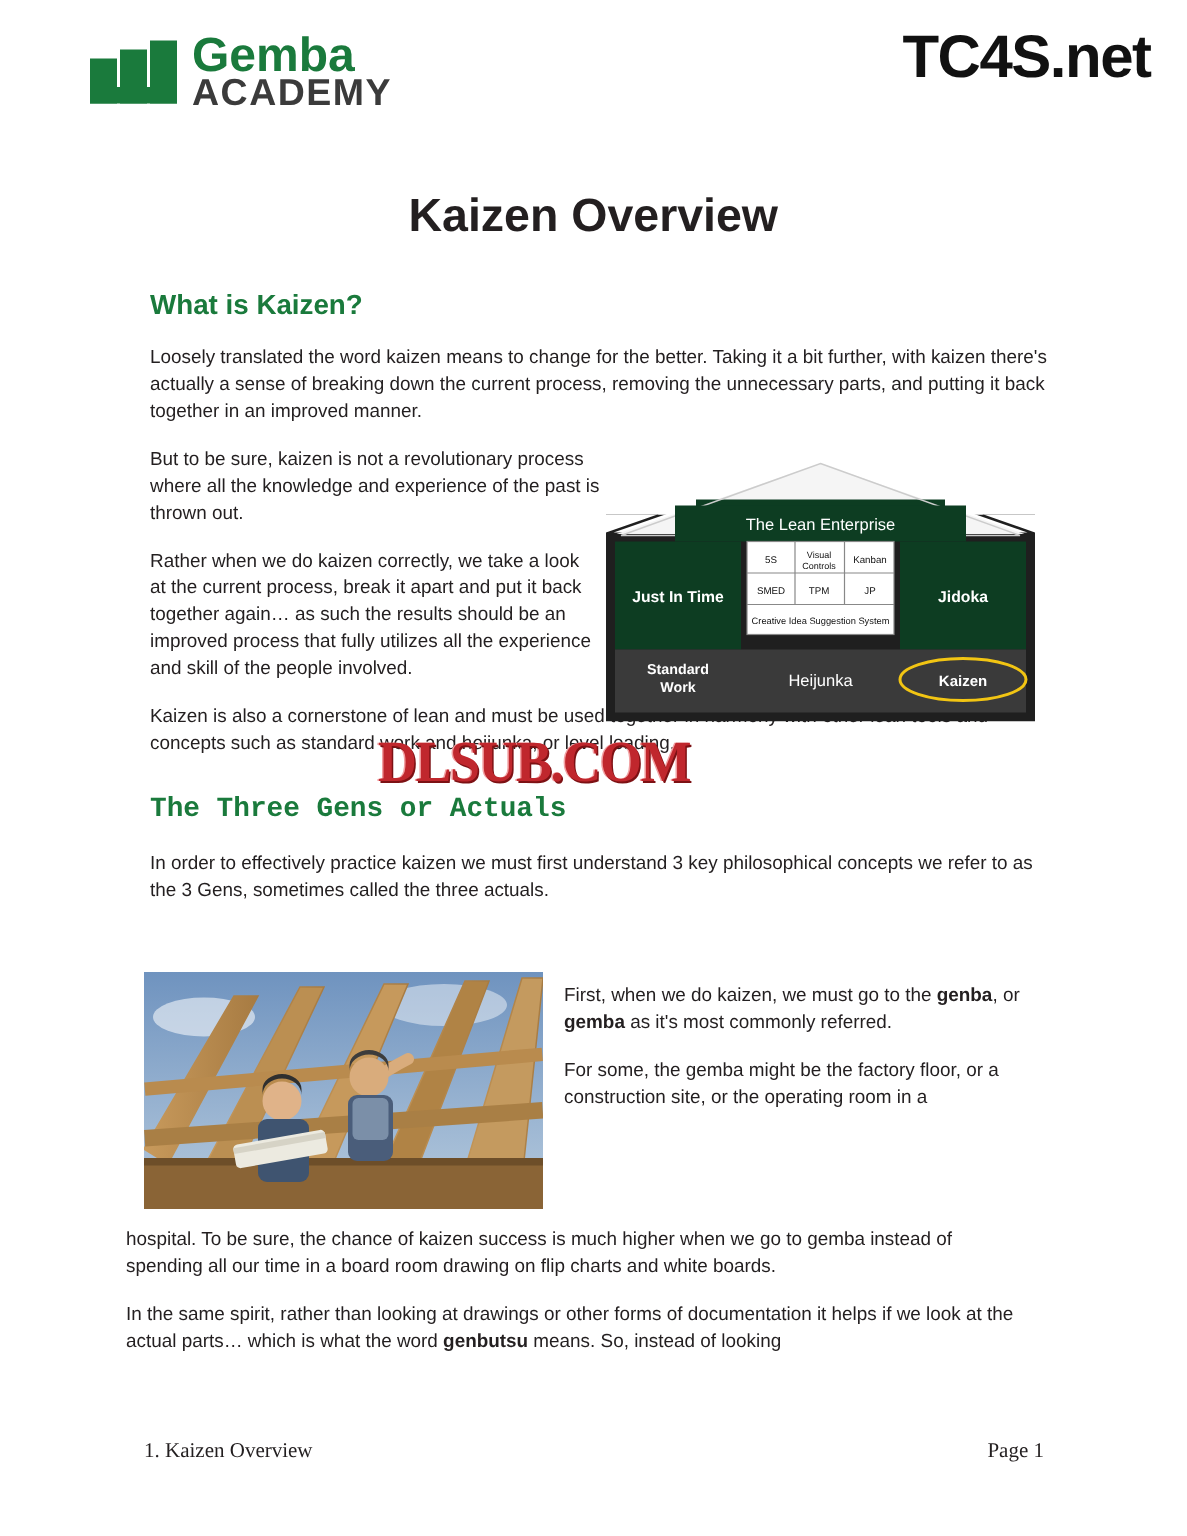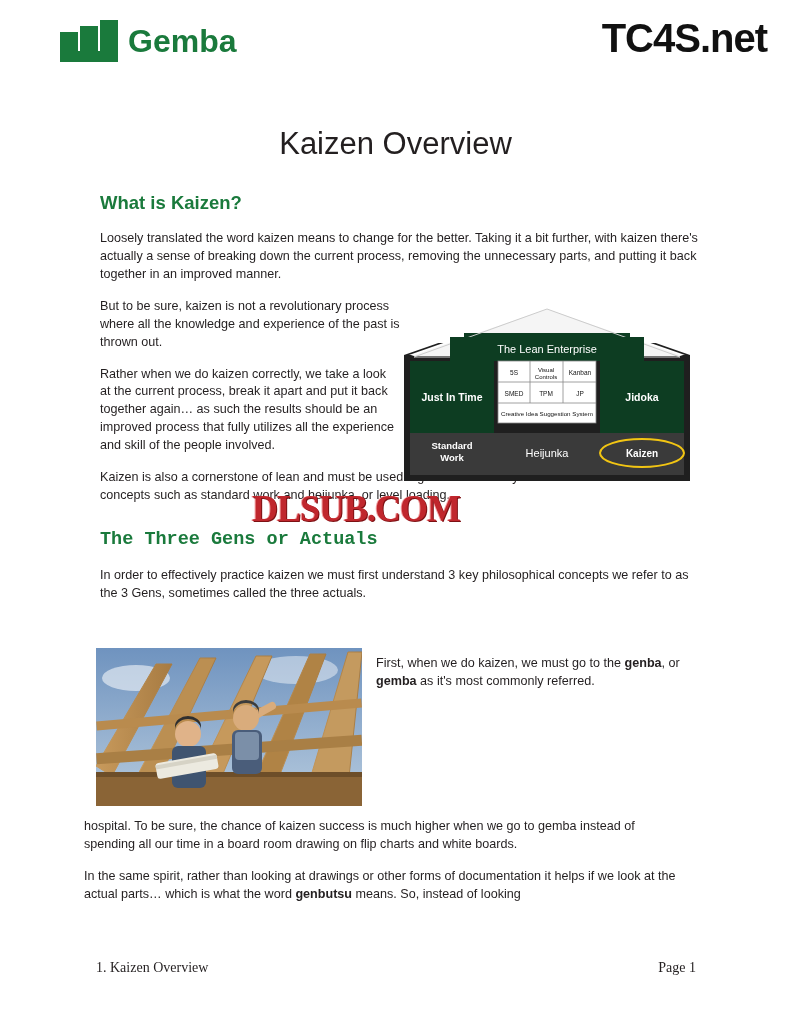--- a/index.html
+++ b/index.html
@@ -79,21 +79,21 @@
 
   
   .doc-title {
     position: absolute;
     top: 126px;
     left: 0;
     width: 791px;
     text-align: center;
     font-size: 31px;
     color: #231f20;
-    font-weight: normal;
+    font-weight: bold;
   }
 
   
   .content {
     position: absolute;
     top: 190px;
     left: 100px;
     width: 600px;
     font-size: 12.6px;
     line-height: 1.42;
@@ -196,20 +196,21 @@
   <div class="header">
     <div class="logo-wrap">
       <div class="logo-mark">
         <div class="bar b1"></div>
         <div class="bar b2"></div>
         <div class="bar b3"></div>
         <div class="bar base"></div>
       </div>
       <div class="logo-text">
         <span class="t1">Gemba</span>
+        <span class="t2">ACADEMY</span>
       </div>
     </div>
     <div class="tc4s">TC4S.net</div>
   </div>
 
   <div class="doc-title">Kaizen Overview</div>
 
   <div class="content">
     <h2 class="section">What is Kaizen?</h2>
     <p class="para">Loosely translated the word kaizen means to change for the better.  Taking it a bit further, with kaizen there's actually a sense of breaking down the current process, removing the unnecessary parts, and putting it back together in an improved manner.</p>
@@ -309,20 +310,21 @@
         <path d="M79 82 a13 11 0 0 1 26 0 l0 -4 a13 10 0 0 0 -26 0 z" fill="#2f2f2f"></path>
         <rect x="76" y="98" width="34" height="42" rx="6" fill="#3f5470"></rect>
         <rect x="60" y="110" width="62" height="16" rx="3" fill="#eceae0" transform="rotate(-10 91 118)"></rect>
         <rect x="60" y="112" width="62" height="4" fill="#d6d3c6" transform="rotate(-10 91 118)"></rect>
       </g>
     </svg>
   </div>
 
   <div class="side-text">
     <p>First, when we do kaizen, we must go to the <b>genba</b>, or <b>gemba</b> as it's most commonly referred.</p>
+    <p>For some, the gemba might be the factory floor, or a construction site, or the operating room in a</p>
   </div>
 
   <div class="below-photo">
     <p>hospital.  To be sure, the chance of kaizen success is much higher when we go to gemba instead of spending all our time in a board room drawing on flip charts and white boards.</p>
     <p>In the same spirit, rather than looking at drawings or other forms of documentation it helps if we look at the actual parts… which is what the word <b>genbutsu</b> means.  So, instead of looking</p>
   </div>
 
   <div class="footer">
     <span>1. Kaizen Overview</span>
     <span>Page 1</span>

